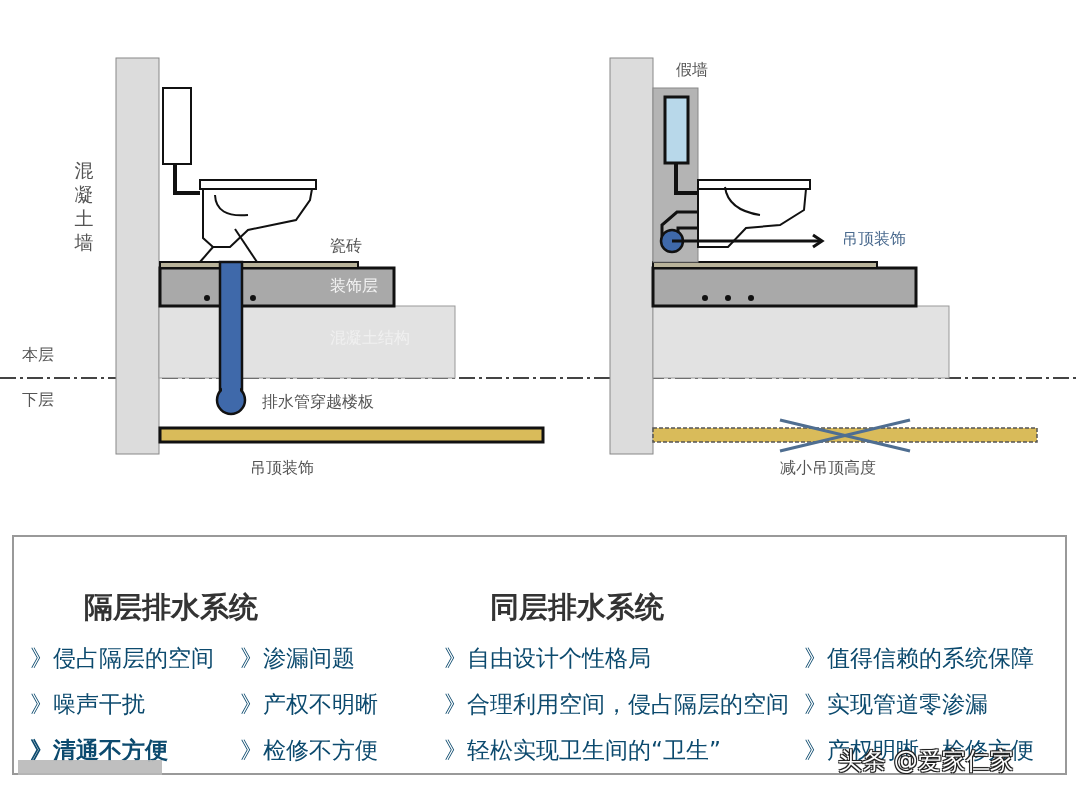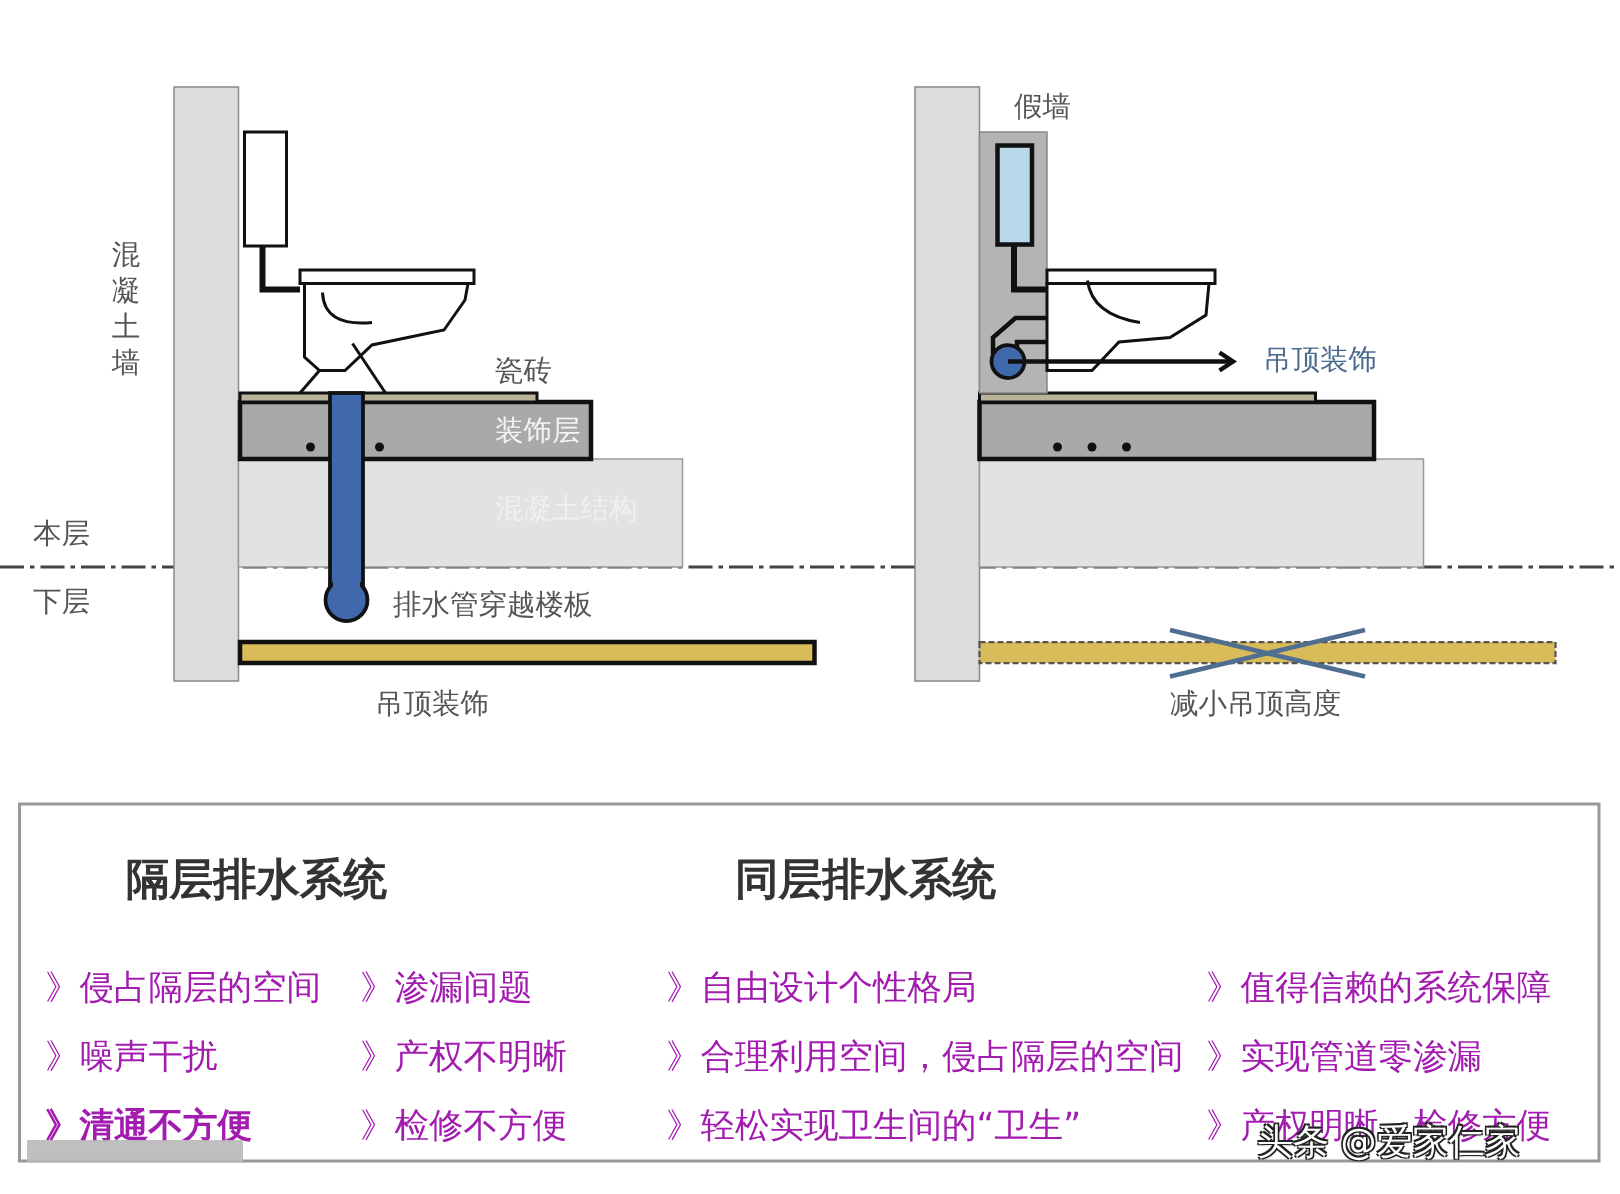--- a/index.html
+++ b/index.html
@@ -1,25 +1,25 @@
 <!DOCTYPE html>
 <html><head>
 <meta charset="utf-8">
 <style>
   html,body{margin:0;padding:0;background:#ffffff;}
   body{width:1080px;height:796px;position:relative;overflow:hidden;font-family:"DejaVu Sans","Liberation Sans",sans-serif;}
   #diagram{position:absolute;left:0;top:0;width:1080px;height:530px;}
-  .lbl{position:absolute;color:#555;font-size:19px;white-space:nowrap;line-height:1;}
+  .lbl{position:absolute;color:#555;font-size:16px;white-space:nowrap;line-height:1;}
   .lbl-white{color:#f4f4f4;}
   .lbl-faint{color:#f0f0f0;}
   .lbl-blue{color:#4a6a8e;}
   .vlbl{position:absolute;color:#555;font-size:19px;width:20px;line-height:24px;text-align:center;}
   #summary-box{position:absolute;left:12px;top:535px;width:1055px;height:240px;border:2px solid #999;box-sizing:border-box;background:#fff;}
-  .sec-title{position:absolute;font-size:29px;font-weight:bold;color:#333;white-space:nowrap;}
-  .item{position:absolute;font-size:23px;color:#a21caf;white-space:nowrap;}
+  .sec-title{position:absolute;font-size:29px;font-weight:bold;color:#333;white-space:nowrap;margin-top:21px;}
+  .item{position:absolute;font-size:23px;color:#0c4a6e;white-space:nowrap;}
   .watermark-left{position:absolute;left:18px;top:760px;font-size:11px;color:#e8e8e8;background:#b9b9b9;padding:1px 4px;opacity:.9;}
   .watermark-right{position:absolute;left:838px;top:745px;font-size:24px;color:#fff;white-space:nowrap;
     text-shadow:-1px -1px 0 #222,1px -1px 0 #222,-1px 1px 0 #222,1px 1px 0 #222,0 0 2px #222;}
 </style>
 </head>
 <body>
 
 <svg id="diagram" viewBox="0 0 1080 530" width="1080" height="530">
 
   <line x1="0" y1="378" x2="1080" y2="378" stroke="#444" stroke-width="2" stroke-dasharray="16,4,3,4"></line>

